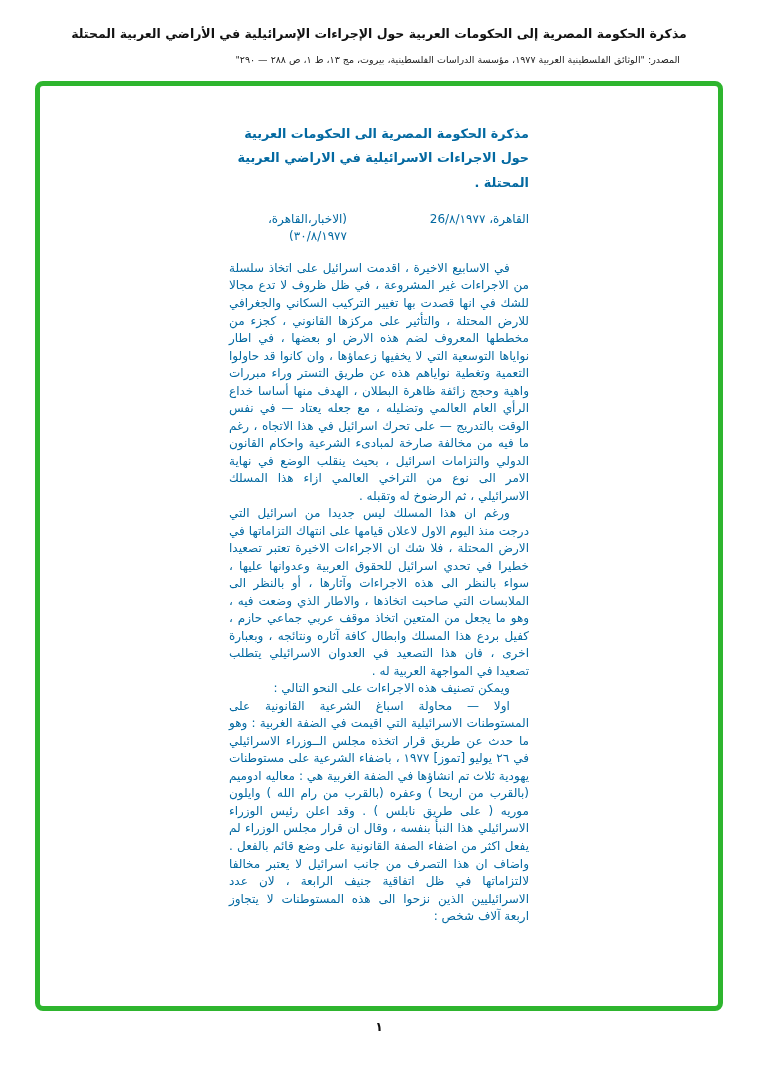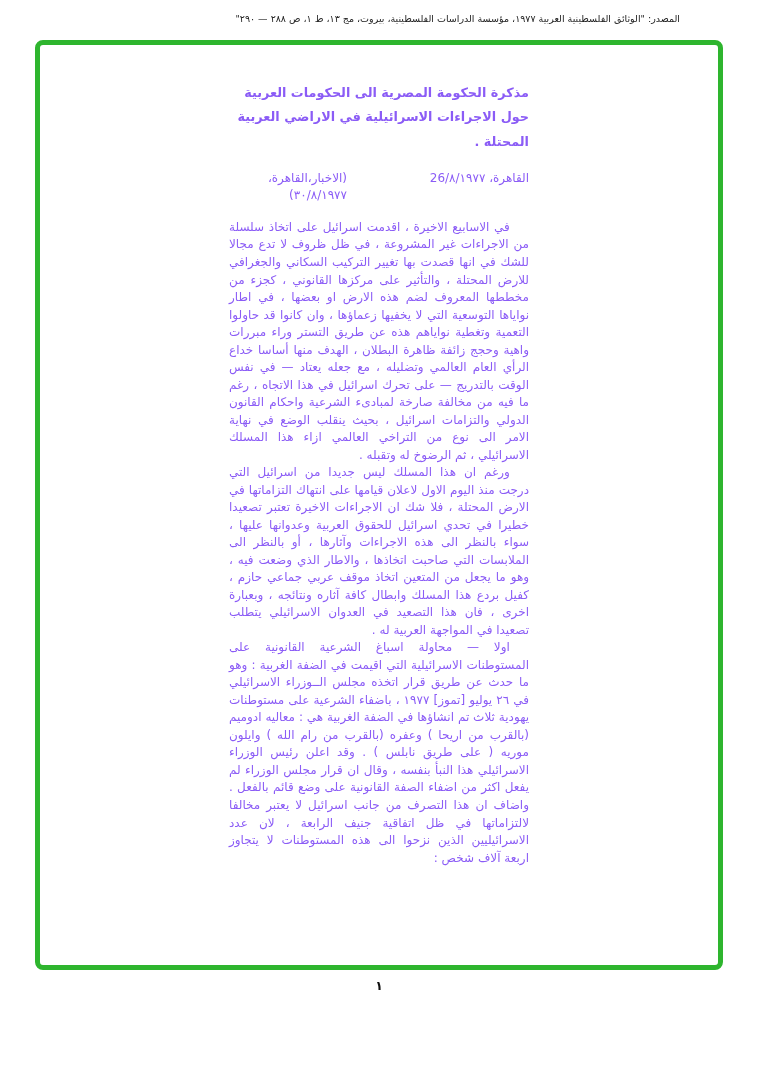--- a/index.html
+++ b/index.html
@@ -35,21 +35,21 @@
     border-radius:8px;
     overflow:hidden;
     background:#fff;
   }
   .content{
     width:300px;
     margin:36px auto 0;
     font-size:12px;
     line-height:1.46;
     text-align:justify;
-    color:#8b5cf6;
+    color:#0369a1;
   }
   .doc-title{
     margin:0 0 16px 0;
     font-size:12.8px;
     font-weight:bold;
     line-height:1.9;
     text-align:right;
   }
   .dateline{
     display:flex;
@@ -72,37 +72,39 @@
     font-size:12.5px;
     font-weight:bold;
     color:#111;
   }
 </style>
 </head>
 <body>
 
 <div class="page">
 
+  <div class="header">مذكرة الحكومة المصرية إلى الحكومات العربية حول الإجراءات الإسرائيلية في الأراضي العربية المحتلة</div>
 
   <div class="source">المصدر:  "الوثائق الفلسطينية العربية ١٩٧٧، مؤسسة الدراسات الفلسطينية، بيروت، مج ١٣، ط ١، ص ٢٨٨ — ٢٩٠"</div>
 
   <div class="green-box">
     <div class="content">
 
       <h2 class="doc-title">مذكرة الحكومة المصرية الى الحكومات العربية حول الاجراءات الاسرائيلية في الاراضي العربية المحتلة .</h2>
 
       <div class="dateline">
         <span class="place">القاهرة، 26/٨/١٩٧٧</span>
         <span class="src">(الاخبار،القاهرة، ٣٠/٨/١٩٧٧)</span>
       </div>
 
       <p>في الاسابيع الاخيرة ، اقدمت اسرائيل على اتخاذ سلسلة من الاجراءات غير المشروعة ، في ظل ظروف لا تدع مجالا للشك في انها قصدت بها تغيير التركيب السكاني والجغرافي للارض المحتلة ، والتأثير على مركزها القانوني ، كجزء من مخططها المعروف لضم هذه الارض او بعضها ، في اطار نواياها التوسعية التي لا يخفيها زعماؤها ، وان كانوا قد حاولوا التعمية وتغطية نواياهم هذه عن طريق التستر وراء مبررات واهية وحجج زائفة ظاهرة البطلان ، الهدف منها أساسا خداع الرأي العام العالمي وتضليله ، مع جعله يعتاد — في نفس الوقت بالتدريج — على تحرك اسرائيل في هذا الاتجاه ، رغم ما فيه من مخالفة صارخة لمبادىء الشرعية واحكام القانون الدولي والتزامات اسرائيل ، بحيث ينقلب الوضع في نهاية الامر الى نوع من التراخي العالمي ازاء هذا المسلك الاسرائيلي ، ثم الرضوخ له وتقبله .</p>
 
       <p>ورغم ان هذا المسلك ليس جديدا من اسرائيل التي درجت منذ اليوم الاول لاعلان قيامها على انتهاك التزاماتها في الارض المحتلة ، فلا شك ان الاجراءات الاخيرة تعتبر تصعيدا خطيرا في تحدي اسرائيل للحقوق العربية وعدوانها عليها ، سواء بالنظر الى هذه الاجراءات وآثارها ، أو بالنظر الى الملابسات التي صاحبت اتخاذها ، والاطار الذي وضعت فيه ، وهو ما يجعل من المتعين اتخاذ موقف عربي جماعي حازم ، كفيل بردع هذا المسلك وابطال كافة آثاره ونتائجه ، وبعبارة اخرى ، فان هذا التصعيد في العدوان الاسرائيلي يتطلب تصعيدا في المواجهة العربية له .</p>
 
+      <p>ويمكن تصنيف هذه الاجراءات على النحو التالي :</p>
 
       <p>اولا — محاولة اسباغ الشرعية القانونية على المستوطنات الاسرائيلية التي اقيمت في الضفة الغربية : وهو ما حدث عن طريق قرار اتخذه مجلس الــوزراء الاسرائيلي في ٢٦ يوليو [تموز] ١٩٧٧ ، باضفاء الشرعية على مستوطنات يهودية ثلاث تم انشاؤها في الضفة الغربية هي : معاليه ادوميم (بالقرب من اريحا ) وعفره (بالقرب من رام الله ) وايلون موريه ( على طريق نابلس ) . وقد اعلن رئيس الوزراء الاسرائيلي هذا النبأ بنفسه ، وقال ان قرار مجلس الوزراء لم يفعل اكثر من اضفاء الصفة القانونية على وضع قائم بالفعل . واضاف ان هذا التصرف من جانب اسرائيل لا يعتبر مخالفا لالتزاماتها في ظل اتفاقية جنيف الرابعة ، لان عدد الاسرائيليين الذين نزحوا الى هذه المستوطنات لا يتجاوز اربعة آلاف شخص :</p>
 
     </div>
   </div>
 
   <div class="page-number">١</div>
 
 </div>
 

